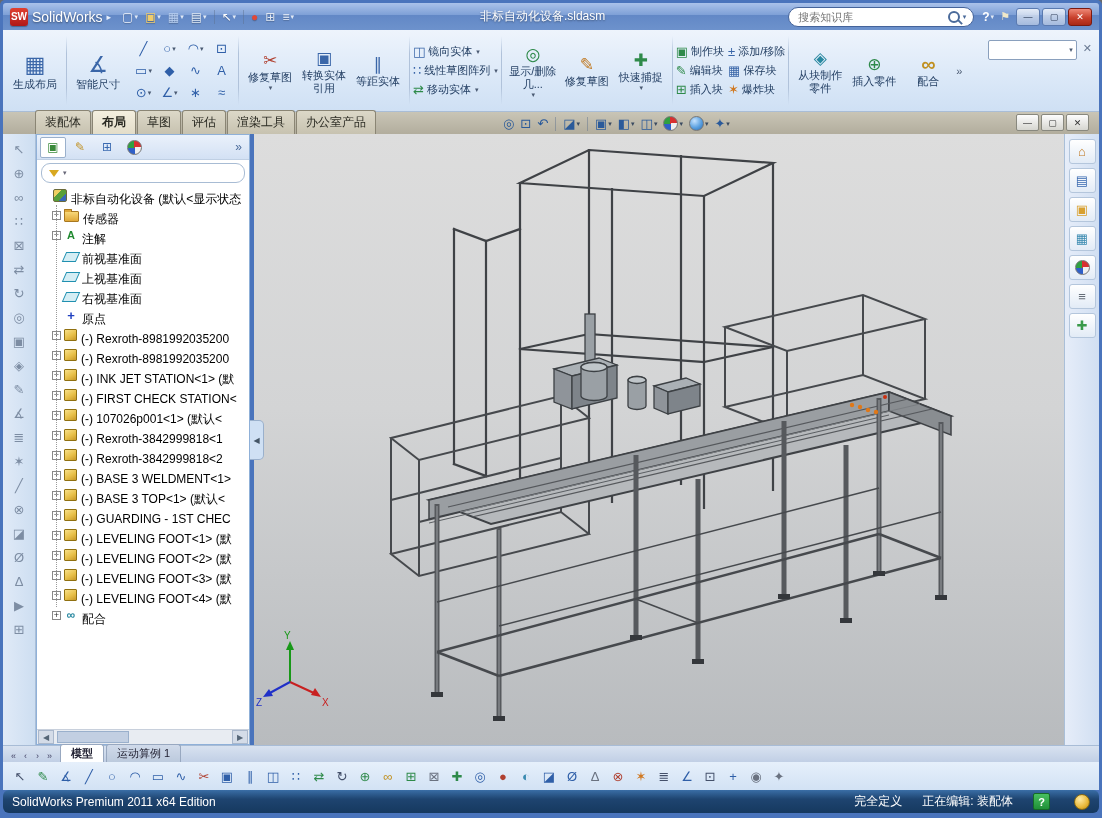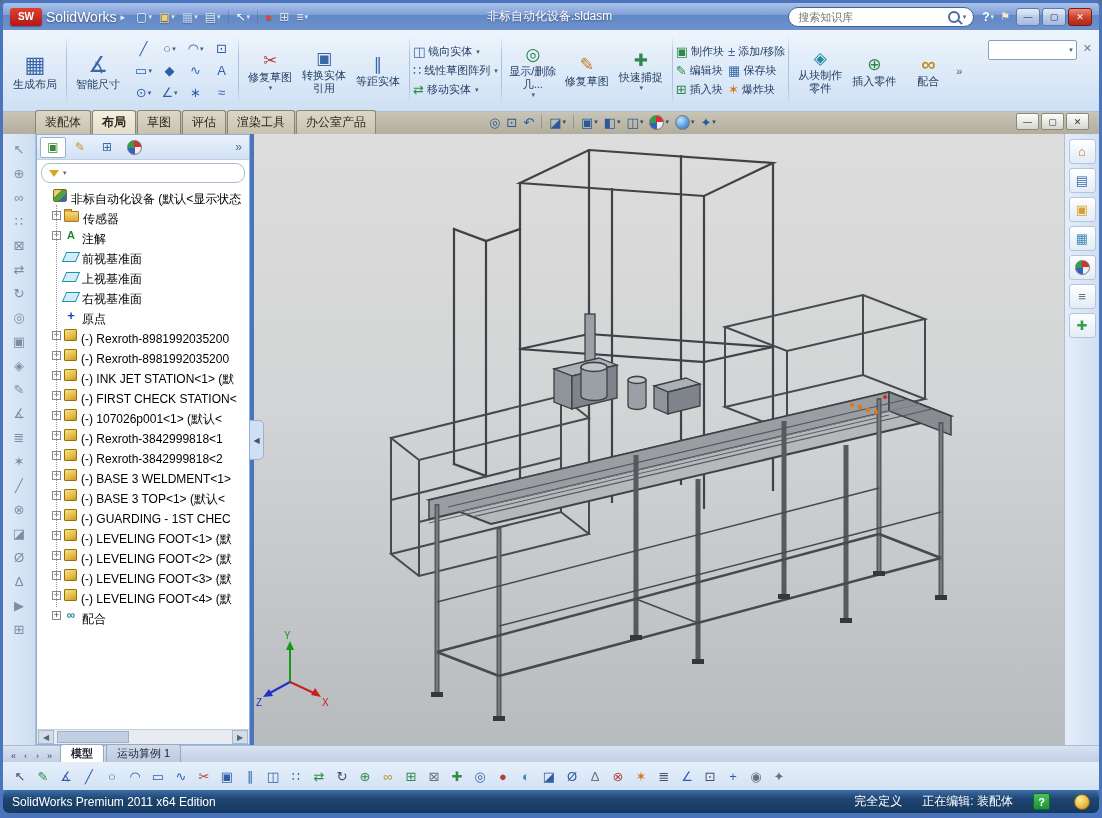--- a/index.html
+++ b/index.html
@@ -3,21 +3,21 @@
 <meta charset="utf-8">
 <style>
   html,body{margin:0;padding:0;background:#6a6a6a;}
   #win{position:relative;width:1102px;height:818px;background:#4a74bc;font-family:"Liberation Sans","DejaVu Sans",sans-serif;font-size:12px;overflow:hidden;border-radius:5px 5px 0 0;}
   .g{display:inline-block;}
   .arr{font-size:7px;color:#e2eaf6;margin-left:1px;}
   .arr.dk{color:#4a5a72;}
   .vsep{width:1px;height:14px;background:rgba(90,110,140,.45);margin:0 3px;align-self:center;}
   
   #titlebar{position:absolute;left:3px;top:3px;right:3px;height:27px;background:linear-gradient(#aac2ea,#7d9fd6 45%,#6288c6 46%,#6d92cc);border-radius:3px 3px 0 0;display:flex;align-items:center;color:#fff;}
-  .logo{width:32px;height:18px;background:linear-gradient(#e04030,#b01818);color:#fff;font-weight:bold;font-size:10px;display:flex;align-items:center;justify-content:center;border-radius:3px;margin:0 4px 0 7px;box-shadow:0 1px 1px rgba(0,0,0,.3);}
+  .logo{width:18px;height:18px;background:linear-gradient(#e04030,#b01818);color:#fff;font-weight:bold;font-size:10px;display:flex;align-items:center;justify-content:center;border-radius:3px;margin:0 4px 0 7px;box-shadow:0 1px 1px rgba(0,0,0,.3);}
   .appname{font-weight:normal;font-size:14px;text-shadow:0 1px 2px rgba(0,0,0,.45);}
   .menu-arrow{margin:1px 8px 0 4px;font-size:9px;color:#e8f0fc;}
   #qat-icons{display:flex;align-items:center;gap:1px;}
   .qat-btn{display:flex;align-items:center;height:20px;padding:0 3px;border-radius:2px;}
   .qat-btn .g{font-size:12px;text-shadow:0 1px 1px rgba(0,0,0,.25);}
   .tb-title{flex:1;text-align:center;font-size:12px;color:#fff;text-shadow:0 1px 2px rgba(0,0,0,.4);white-space:nowrap;overflow:hidden;}
   .search{display:flex;align-items:center;background:#fff;border:1px solid #44639a;border-radius:10px;height:18px;padding:0 7px;width:170px;margin-right:8px;}
   .search input{border:none;outline:none;flex:1;font-size:11px;color:#555;background:transparent;min-width:0;}
   .mag{width:8px;height:8px;border:2px solid #4a6a9a;border-radius:50%;position:relative;flex:0 0 auto;}
   .mag::after{content:"";position:absolute;width:6px;height:2px;background:#4a6a9a;transform:rotate(45deg);right:-5px;bottom:-2px;}
@@ -39,21 +39,21 @@
   .rrow{display:flex;align-items:center;gap:3px;font-size:11px;color:#1e3a5f;white-space:nowrap;}
   .rrow .rico{font-size:13px;}
   #sketch-grid{display:grid;grid-template-columns:repeat(4,25px);grid-auto-rows:21px;align-content:center;gap:1px;}
   .sg-btn{display:flex;align-items:center;justify-content:center;color:#2f5fa8;font-size:13px;}
   .sg-btn .g{color:#2f5fa8;}
   .rright{margin-left:auto;display:flex;align-items:flex-start;padding-top:8px;}
   .rcombo{width:84px;height:18px;background:#fff;border:1px solid #8aa0bd;border-radius:2px;display:flex;align-items:center;justify-content:flex-end;padding-right:3px;}
   .rcombo .arr{color:#4a5a72;}
   .rclose{color:#6a7a92;font-size:11px;margin:2px 5px 0 6px;}
   
-  #tabrow{position:absolute;left:3px;top:112px;right:3px;height:22px;background:linear-gradient(#c9c5b6,#b2ad9d);display:flex;}
+  #tabrow{position:absolute;left:3px;top:112px;right:3px;height:22px;background:linear-gradient(#c9c5b6,#b2ad9d);display:flex;align-items:flex-end;gap:14px;}
   .tabs{display:flex;align-items:flex-end;height:100%;padding-left:32px;}
   .cmtab{padding:3px 9px 3px;font-size:12px;color:#2a2a22;background:linear-gradient(#dcd8c8,#c7c2b0);border:1px solid #8a8574;border-bottom:none;border-radius:3px 3px 0 0;margin-right:1px;white-space:nowrap;}
   .cmtab.active{background:linear-gradient(#f4efdf,#e3ddc9);font-weight:bold;}
   #headsup{display:flex;align-items:center;margin-left:110px;gap:2px;padding-bottom:2px;}
   .hu-btn{display:flex;align-items:center;padding:1px 2px;}
   .hu-btn .g{font-size:13px;}
   .hu-btn .arr{color:#3a4a60;}
   .docwin{margin-left:auto;display:flex;gap:2px;align-items:center;margin-right:10px;margin-bottom:3px;}
   .dw-btn{width:21px;height:15px;background:linear-gradient(#fdfdfd,#d6d6d0);border:1px solid #88887e;border-radius:2px;font-size:9px;display:flex;align-items:center;justify-content:center;color:#333;}
   

